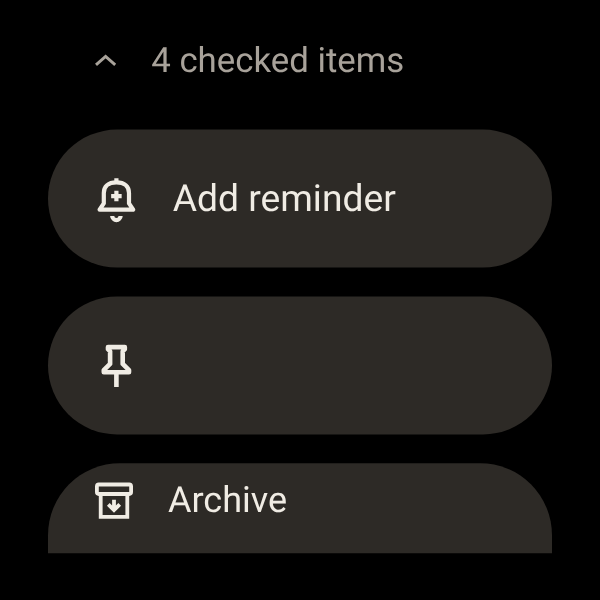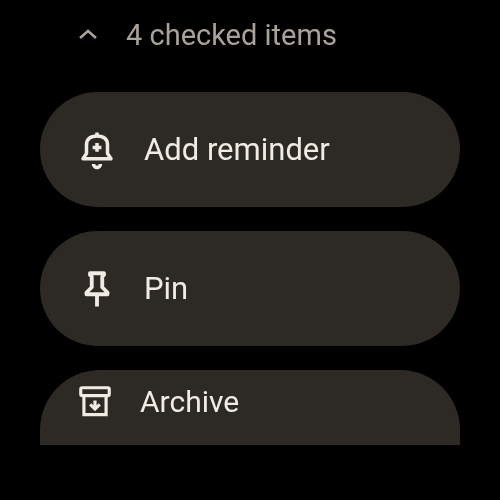--- a/index.html
+++ b/index.html
@@ -13,20 +13,21 @@
       background: #000000;
       font-family: -apple-system, BlinkMacSystemFont, 'Segoe UI', Roboto, sans-serif;
       overflow: hidden;
       color: #f0ece4;
     }
     .header {
       display: flex;
       align-items: center;
       padding: 18px 12px 0 78px;
       gap: 28px;
+      margin-top: 16px;
     }
     .chevron-up {
       width: 20px;
       height: 12px;
       display: flex;
       align-items: center;
       justify-content: center;
     }
     .chevron-up svg {
       width: 20px;
@@ -111,21 +112,20 @@
     <span class="action-label">Add reminder</span>
   </div>
 
   <div class="action-button">
     <span class="action-icon">
       <svg viewBox="0 0 24 24" fill="none" stroke="#f0ece4" stroke-width="2.2">
         <path d="M8 3 L16 3 L16 4 L15 5 L15 11 L18 14 L18 15 L6 15 L6 14 L9 11 L9 5 L8 4 Z" stroke-linejoin="round"></path>
         <path d="M12 15 L12 22"></path>
       </svg>
     </span>
-    <span class="action-label">Pin</span>
   </div>
 
   <div class="action-button partial">
     <span class="action-icon">
       <svg viewBox="0 0 24 24" fill="none" stroke="#f0ece4" stroke-width="2">
         <rect x="3" y="3" width="18" height="5" rx="1"></rect>
         <path d="M5 8 L5 20 L19 20 L19 8"></path>
         <path d="M12 11 L12 16 M9 13.5 L12 16.5 L15 13.5"></path>
       </svg>
     </span>

